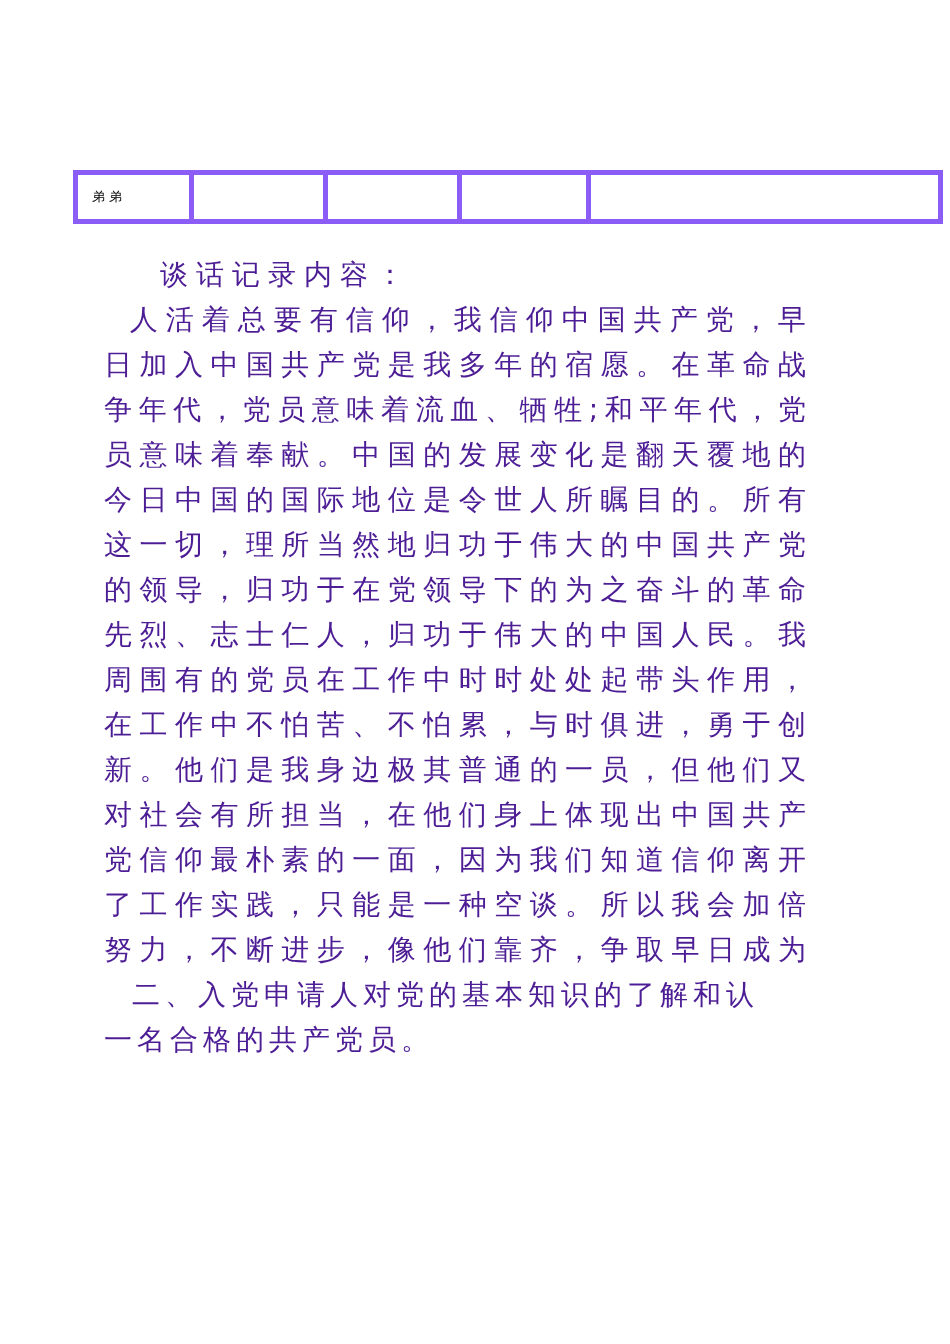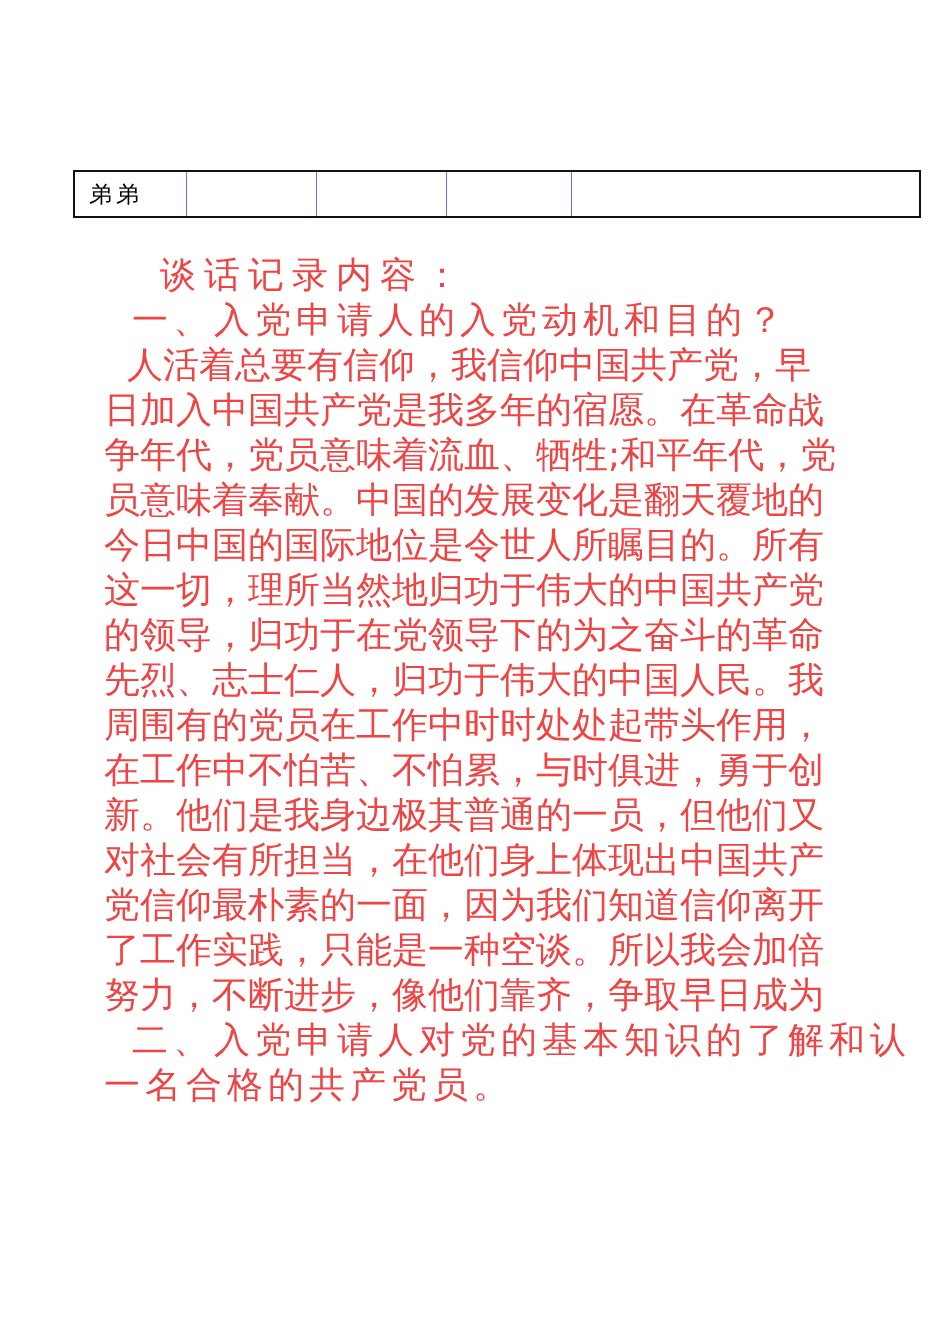--- a/index.html
+++ b/index.html
@@ -28,25 +28,25 @@
   
   .info-table {
     position: absolute;
     left: 73px;
     top: 170px;
     width: 772px;
     border-collapse: collapse;
     table-layout: fixed;
   }
   .info-table td {
-    border: 1px solid #8b5cf6;
+    border: 5px solid #8b5cf6;
     height: 44px;
     padding: 0 0 0 14px;
     vertical-align: middle;
-    font-size: 23px;
+    font-size: 13px;
     letter-spacing: 4px;
     line-height: 44px;
     white-space: nowrap;
   }
   .info-table {
     border: 2px solid #111111;
   }
   .info-table td.c1 { width: 97px; }
   .info-table td.c2 { width: 115px; }
   .info-table td.c3 { width: 115px; }
@@ -55,26 +55,26 @@
 
   
   .doc-body {
     position: absolute;
     left: 104px;
     top: 252px;
     width: 702px;
   }
 
   .line {
-    font-size: 36px;
+    font-size: 28px;
     line-height: 45px;
     height: 45px;
     white-space: pre;
     letter-spacing: 0;
-    color: #ef4444;
+    color: #4c1d95;
   }
 
   
   .line.justify {
     display: flex;
     justify-content: space-between;
   }
   .line.justify > span {
     display: inline-block;
   }
@@ -103,21 +103,20 @@
         <td class="c4"></td>
         <td class="c5"></td>
       </tr>
     </tbody>
   </table>
 
   <div class="doc-body">
 
     <div class="line track indent2">谈话记录内容：</div>
 
-    <div class="line track-sm indent1">一、入党申请人的入党动机和目的？</div>
 
     <div class="line justify"><span>&nbsp;&nbsp;</span><span>人</span><span>活</span><span>着</span><span>总</span><span>要</span><span>有</span><span>信</span><span>仰</span><span>，</span><span>我</span><span>信</span><span>仰</span><span>中</span><span>国</span><span>共</span><span>产</span><span>党</span><span>，</span><span>早</span></div>
 
     <div class="line justify"><span>日</span><span>加</span><span>入</span><span>中</span><span>国</span><span>共</span><span>产</span><span>党</span><span>是</span><span>我</span><span>多</span><span>年</span><span>的</span><span>宿</span><span>愿</span><span>。</span><span>在</span><span>革</span><span>命</span><span>战</span></div>
 
     <div class="line justify"><span>争</span><span>年</span><span>代</span><span>，</span><span>党</span><span>员</span><span>意</span><span>味</span><span>着</span><span>流</span><span>血</span><span>、</span><span>牺</span><span>牲</span><span>;</span><span>和</span><span>平</span><span>年</span><span>代</span><span>，</span><span>党</span></div>
 
     <div class="line justify"><span>员</span><span>意</span><span>味</span><span>着</span><span>奉</span><span>献</span><span>。</span><span>中</span><span>国</span><span>的</span><span>发</span><span>展</span><span>变</span><span>化</span><span>是</span><span>翻</span><span>天</span><span>覆</span><span>地</span><span>的</span></div>
 
     <div class="line justify"><span>今</span><span>日</span><span>中</span><span>国</span><span>的</span><span>国</span><span>际</span><span>地</span><span>位</span><span>是</span><span>令</span><span>世</span><span>人</span><span>所</span><span>瞩</span><span>目</span><span>的</span><span>。</span><span>所</span><span>有</span></div>

